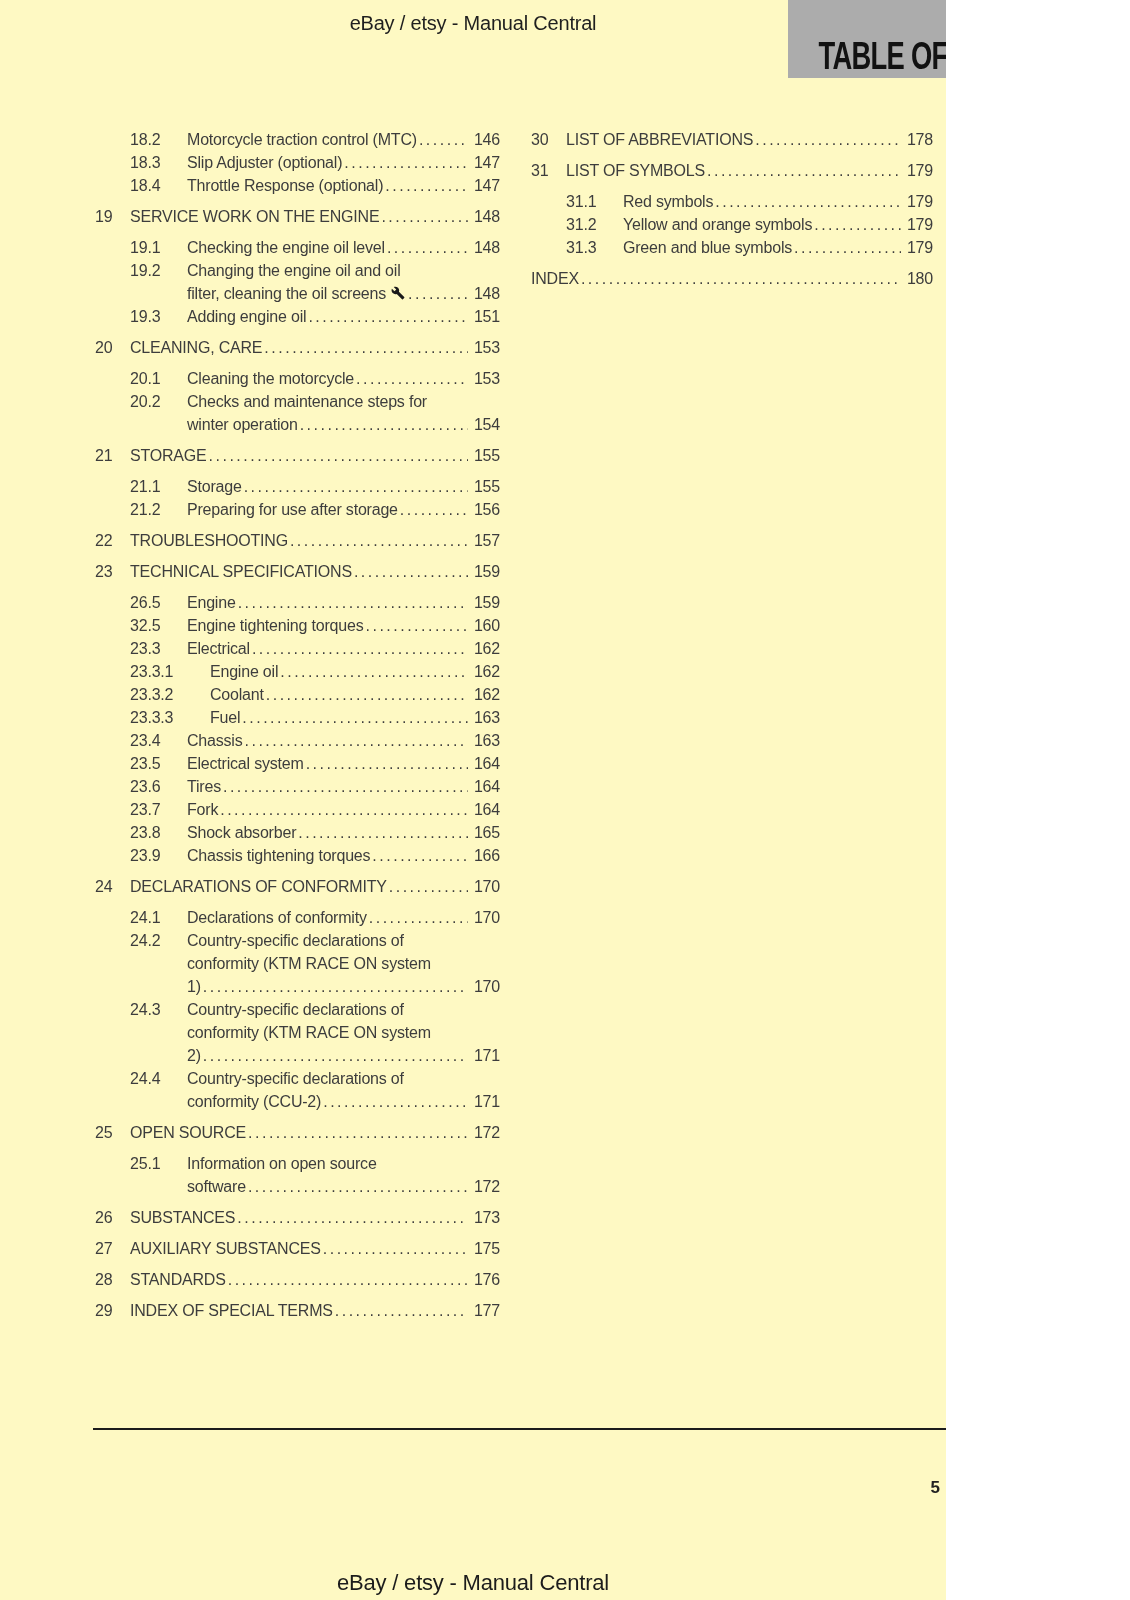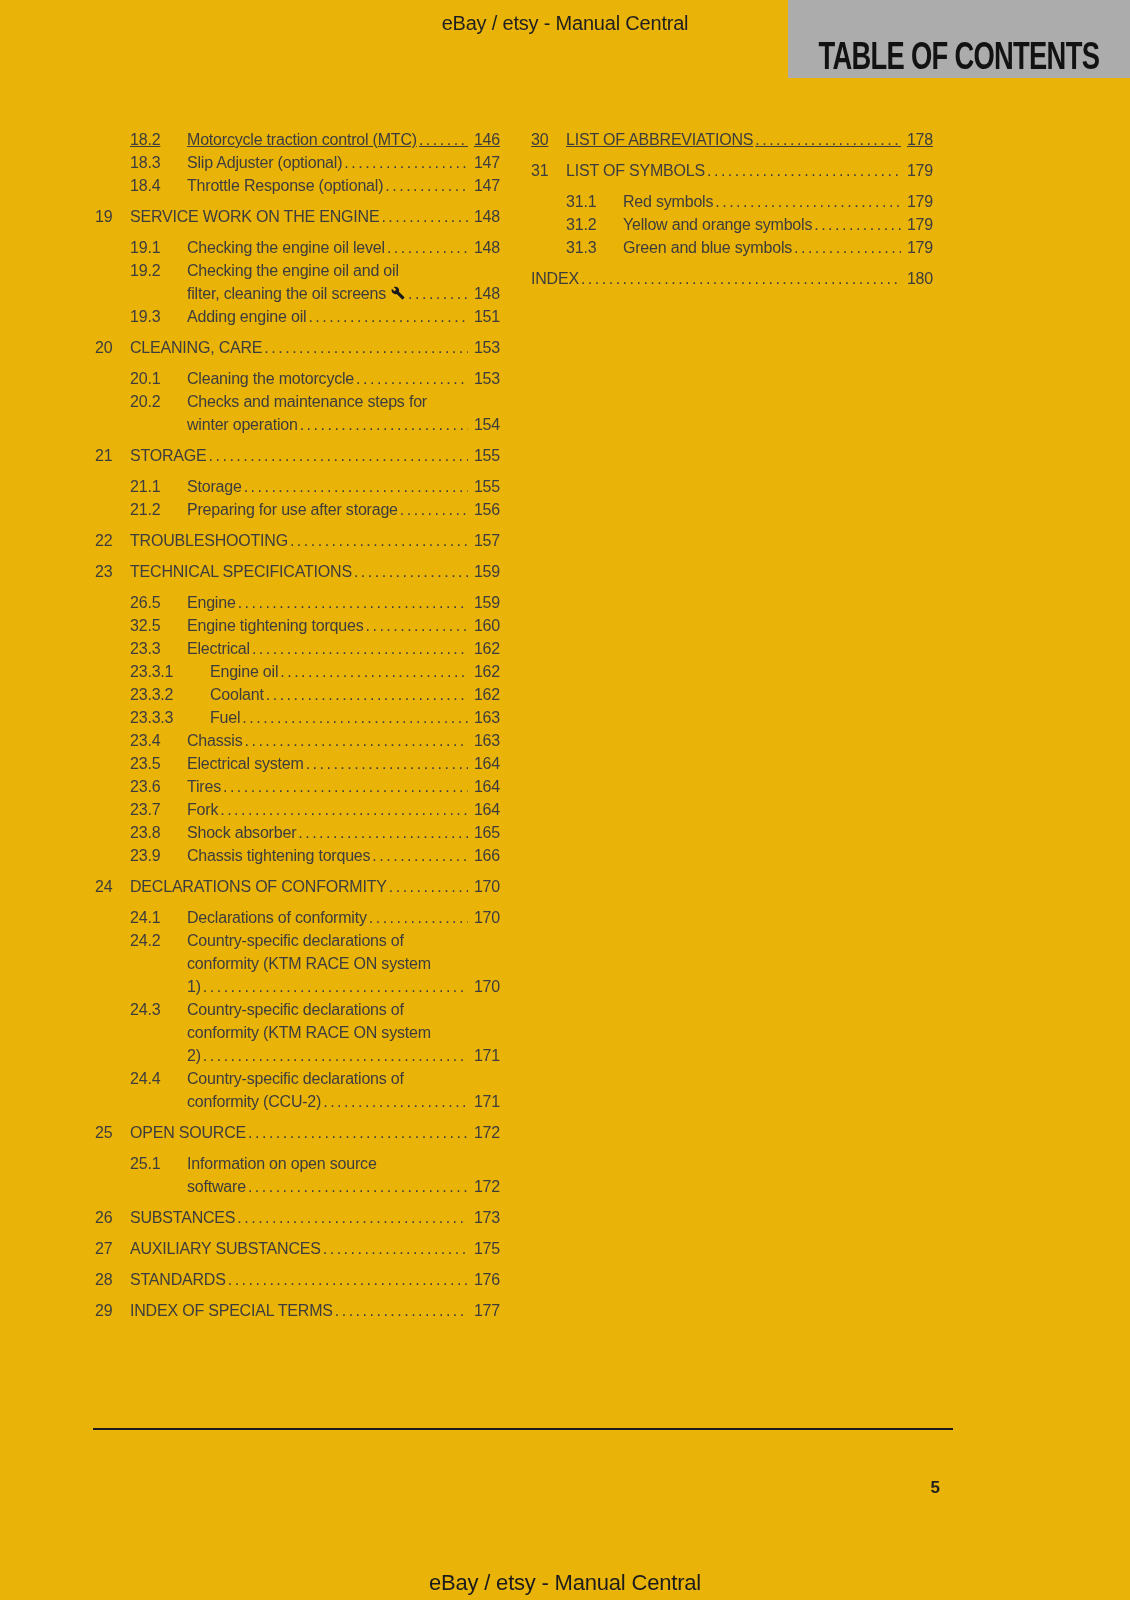--- a/index.html
+++ b/index.html
@@ -1,21 +1,21 @@
 <!DOCTYPE html>
 <html><head>
 <meta charset="utf-8">
 <style>
   * { box-sizing: border-box; }
   html, body { margin: 0; padding: 0; background: #ffffff; }
   .page {
     position: relative;
-    width: 1130px;
+    width: 946px;
     height: 1600px;
-    background: #eab308;
+    background: #fef9c3;
     font-family: "Liberation Sans", sans-serif;
     color: #3d3d3d;
     overflow: hidden;
   }
 
   
   .site-header {
     position: absolute;
     top: 12px; left: 0; right: 0;
     text-align: center;
@@ -49,21 +49,21 @@
     left: 95px; top: 128px;
     display: flex;
     gap: 31px;
   }
   .toc-col.left  { width: 405px; }
   .toc-col.right { width: 402px; }
 
   .entry { font-size: 16px; letter-spacing: -0.2px; }
   .entry.chapter { margin-top: 8px; }
   .entry.chapter + .entry { margin-top: 8px; }
-  .toc-col > .entry:first-child { margin-top: 0; text-decoration: underline; }
+  .toc-col > .entry:first-child { margin-top: 0; }
 
   .line {
     display: flex;
     align-items: baseline;
     line-height: 23px;
     white-space: nowrap;
   }
   .num { flex: none; }
   .num.lvl0 { width: 35px; }
   .num.lvl1 { margin-left: 35px; width: 57px; }
@@ -163,21 +163,21 @@
           <div class="line">
             <span class="num lvl1">19.1</span>
             <span class="txt">Checking the engine oil level</span>
             <span class="dots"></span>
             <span class="pg">148</span>
           </div>
         </div>
         <div class="entry">
           <div class="line">
             <span class="num lvl1">19.2</span>
-            <span class="txt">Checking the engine oil and oil</span>
+            <span class="txt">Changing the engine oil and oil</span>
           </div>
           <div class="line">
             <span class="indent lvl1"></span>
             <span class="txt">filter, cleaning the oil screens</span>
             <svg class="wrench" width="14" height="14" viewBox="0 0 24 24">
               <path d="M22.7 19l-9.1-9.1c.9-2.3.4-5-1.5-6.9-2-2-5-2.4-7.4-1.3L9 6 6 9 1.6 4.7C.4 7.1.9 10.1 2.9 12.1c1.9 1.9 4.6 2.4 6.9 1.5l9.1 9.1c.4.4 1 .4 1.4 0l2.3-2.3c.5-.4.5-1.1.1-1.4z" fill="#1a1a1a"></path>
             </svg>
             <span class="dots"></span>
             <span class="pg">148</span>
           </div>

